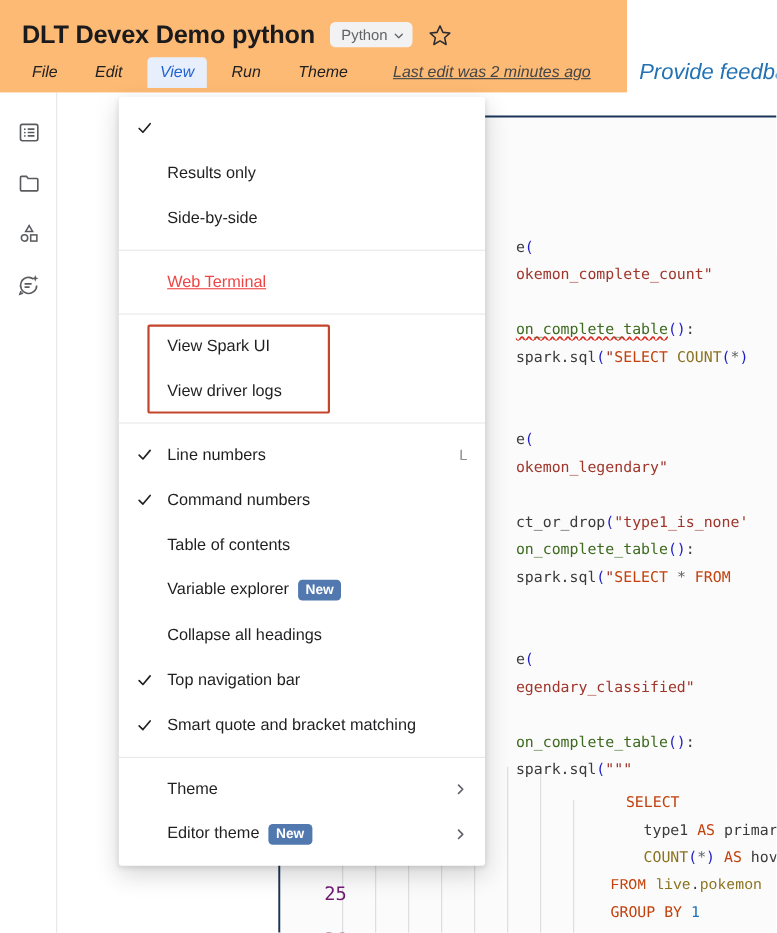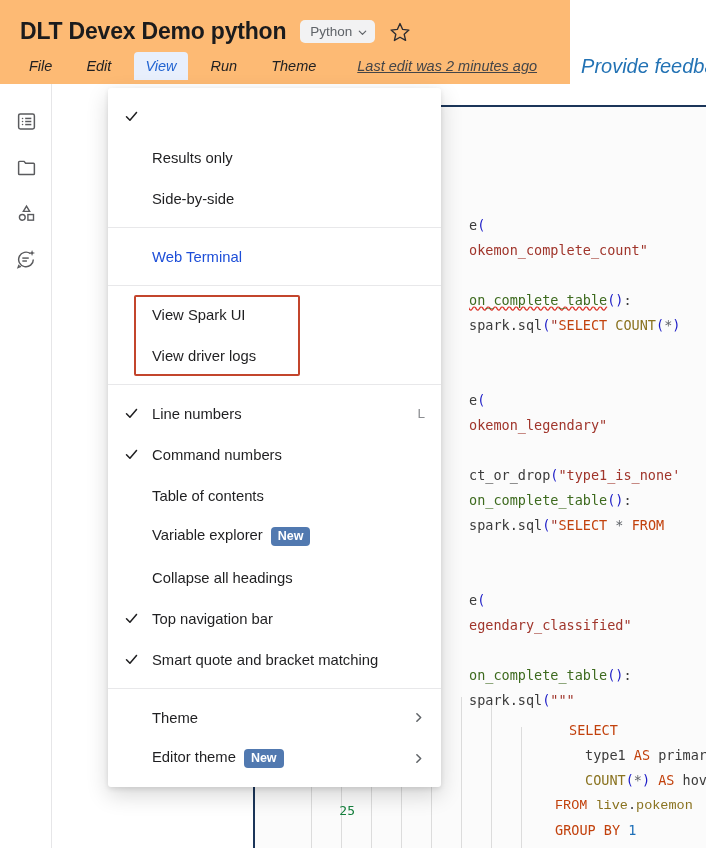--- a/index.html
+++ b/index.html
@@ -46,21 +46,21 @@
   .gutter { position: absolute; left: 201px; top: 23px; width: 2px; bottom: 0; background: #1b3559; }
   .code-pane {
     position: absolute; left: 203px; top: 23px; right: 0; bottom: 0;
     background: #fbfbfb;
   }
   .code-lines {
     position: absolute; left: 0; top: 0; right: 0; bottom: 0;
     font-family: "DejaVu Sans Mono", monospace; font-size: 13.5px; line-height: 25.3px;
     white-space: pre; color: #333;
   }
-  .ln { position: absolute; left: 0; width: 100px; text-align: right; color: #15803d; font-family: "DejaVu Sans Mono", monospace; font-size: 13px; }
+  .ln { position: absolute; left: 0; width: 100px; text-align: center; color: #701a75; font-family: "DejaVu Sans Mono", monospace; font-size: 17px; }
   .codeline { position: absolute; left: 108px; white-space: pre; }
   
   .iguide { position: absolute; width: 1px; background: #dcdcdc; }
 
   
   .t-str  { color: #a0352b; }
   .t-kw   { color: #c2410c; }
   .t-fn   { color: #3d6a1e; }
   .t-par  { color: #1c1cc7; }
   .t-op   { color: #5f6368; }
@@ -78,21 +78,21 @@
     background: #ffffff; border-radius: 3px;
     box-shadow: 0 2px 5px rgba(0,0,0,0.10), 0 8px 22px rgba(0,0,0,0.16);
     z-index: 40; padding: 8px 0 8px 0;
   }
   .mi {
     position: relative; display: flex; align-items: center;
     height: 41px; padding: 0 16px 0 16px; cursor: pointer; font-size: 14.8px; color: #1f1f21;
   }
   .mi .check { width: 28px; flex: 0 0 28px; color: #1f1f21; display: flex; align-items: center; }
   .mi .lbl { flex: 1 1 auto; white-space: nowrap; }
-  .mi.disabled { color: #1d4ed8; cursor: default; }
+  .mi.disabled { color: #ef4444; cursor: default; text-decoration: underline; }
   .mi .shortcut { color: #8b8d91; font-size: 13.5px; margin-left: 10px; }
   .mi .caret { color: #5f6367; width: 14px; display: flex; align-items: center; justify-content: flex-end; }
   .badge-new {
     display: inline-flex; align-items: center; justify-content: center;
     background: #5179b0; color: #ffffff; font-size: 12.5px; font-weight: bold;
     border-radius: 4px; padding: 2px 7px 3px 7px; margin-left: 8px; line-height: 14px;
   }
   .sep { height: 1px; background: #e8e8ea; margin: 8px 0; }
 
   

